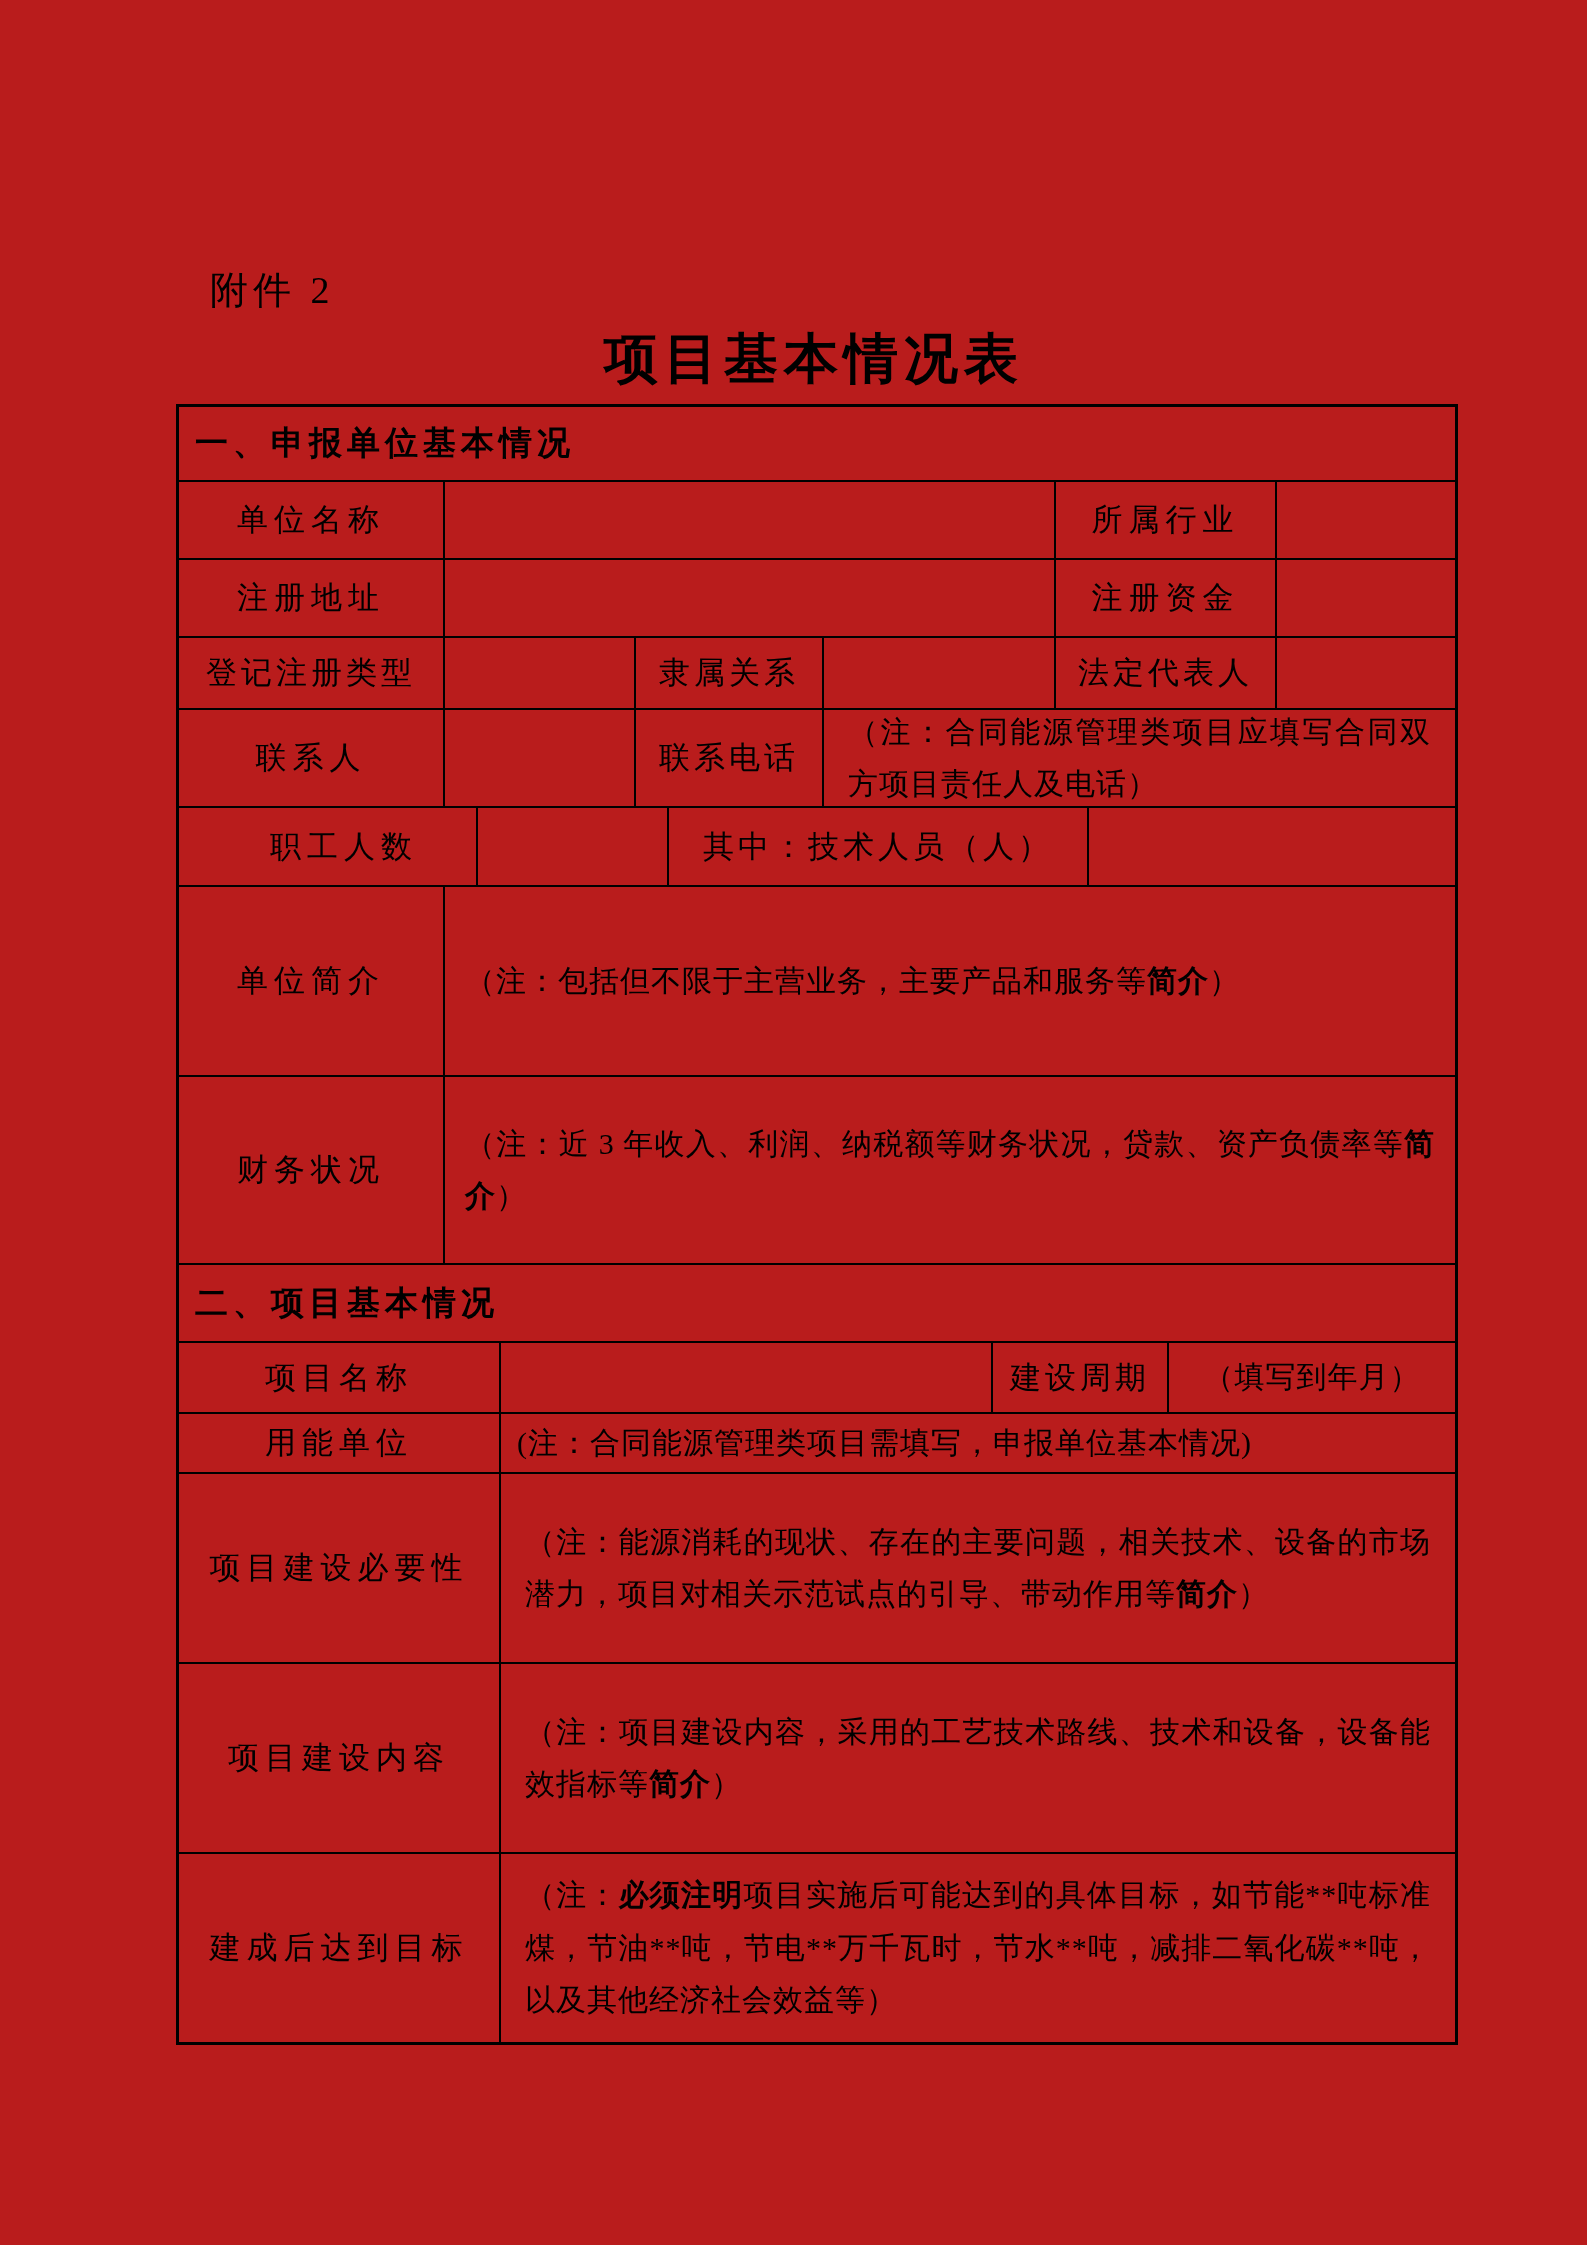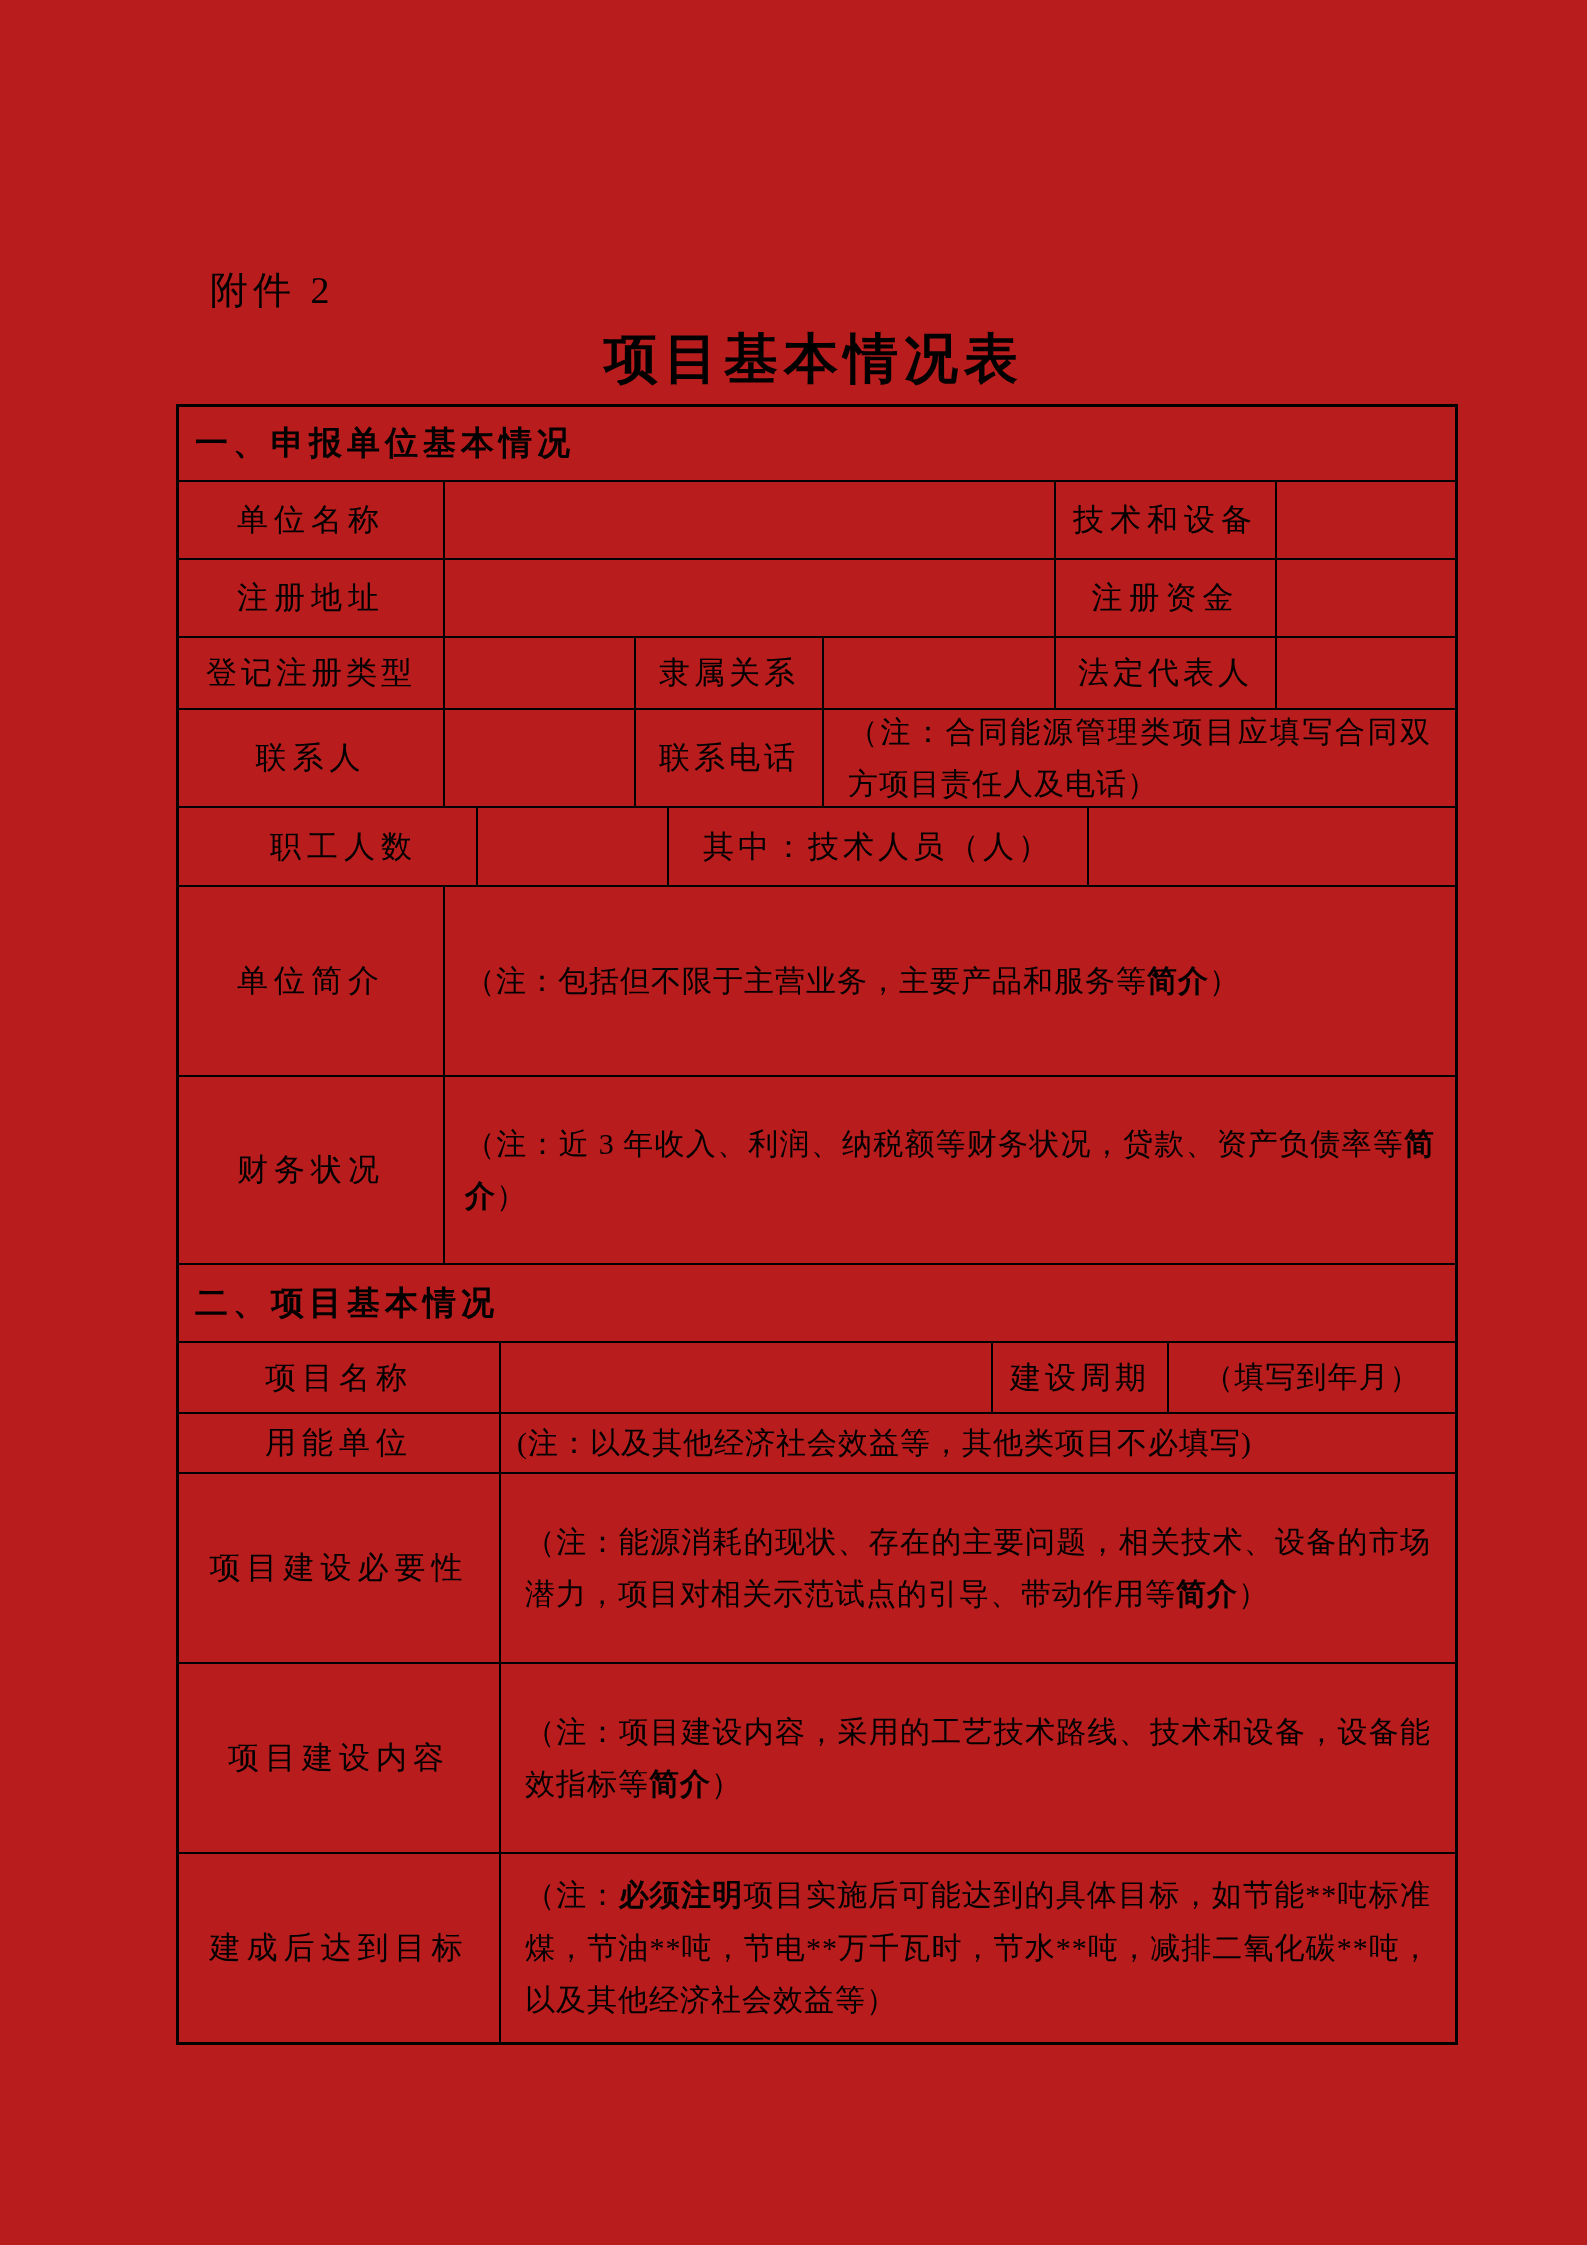--- a/index.html
+++ b/index.html
@@ -117,21 +117,21 @@
 
     <div class="tbl">
 
       <div class="row h-sec">
         <div class="cell grow sec-heading">一、申报单位基本情况</div>
       </div>
 
       <div class="row h78">
         <div class="cell w266 lbl">单位名称</div>
         <div class="cell w611"></div>
-        <div class="cell w221 lbl">技术和设备</div>
+        <div class="cell w221 lbl">所属行业</div>
         <div class="cell grow"></div>
       </div>
 
       <div class="row h78">
         <div class="cell w266 lbl">注册地址</div>
         <div class="cell w611"></div>
         <div class="cell w221 lbl">注册资金</div>
         <div class="cell grow"></div>
       </div>
 
@@ -183,21 +183,21 @@
         <div class="cell w492"></div>
         <div class="cell w176 lbl lbl-tight">建设周期</div>
         <div class="cell grow note center-note">
           <p><span>（填写到年月）</span></p>
         </div>
       </div>
 
       <div class="row h76">
         <div class="cell w322 lbl">用能单位</div>
         <div class="cell grow note pad16">
-          <p><span>(注：以及其他经济社会效益等，其他类项目不必填写)</span></p>
+          <p><span>(注：合同能源管理类项目需填写，申报单位基本情况)</span></p>
         </div>
       </div>
 
       <div class="row h190">
         <div class="cell w322 lbl">项目建设必要性</div>
         <div class="cell grow note just">
           <p><span>（注：能源消耗的现状、存在的主要问题，相关技术、设备的市场潜力，项目对相关示范试点的引导、带动作用等</span><span class="bd">简介</span><span>）</span></p>
         </div>
       </div>
 

